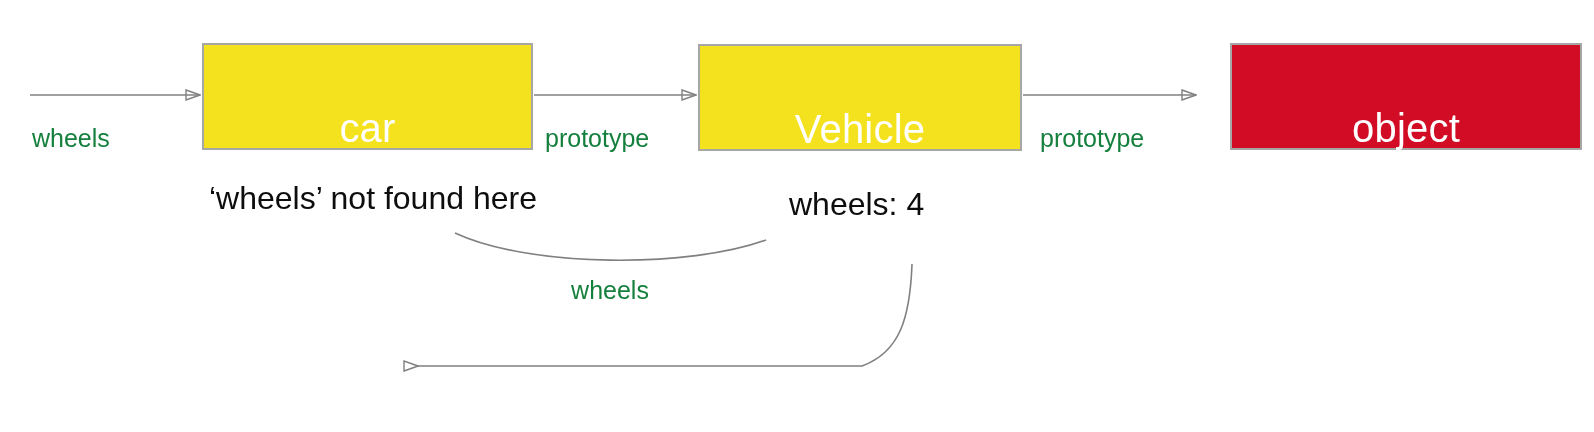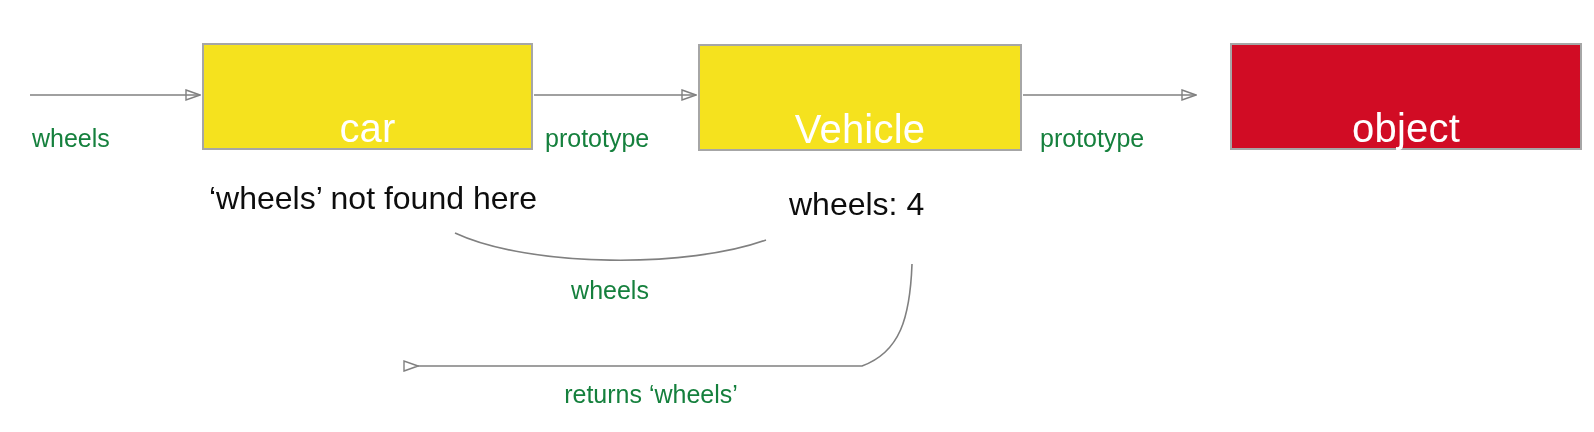--- a/index.html
+++ b/index.html
@@ -98,19 +98,18 @@
   </div>
 
   <div class="edge-label" style="left:32px; top:126px;">wheels</div>
 
   <div class="edge-label" style="left:545px; top:126px;">prototype</div>
 
   <div class="edge-label" style="left:1040px; top:126px;">prototype</div>
 
   <div class="edge-label centered" style="left:610px; top:278px;">wheels</div>
 
-  <div class="edge-label centered" style="left:651px; top:382px;">returns ‘wheels’</div>
 
   <div class="note-label" style="left:209px; top:182px;">‘wheels’ not found here</div>
 
   <div class="note-label" style="left:789px; top:188px;">wheels: 4</div>
 
 </div>
 
 </body></html>

